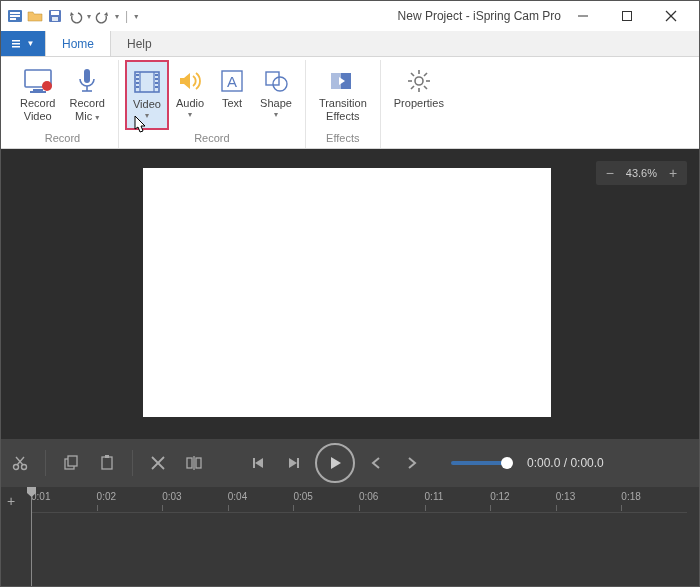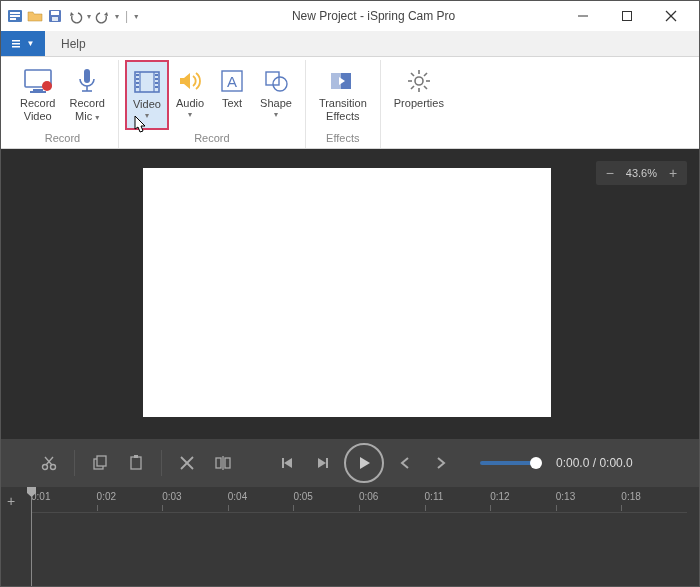--- a/index.html
+++ b/index.html
@@ -3,21 +3,21 @@
 <meta charset="utf-8">
 <style>
 * { box-sizing: border-box; margin: 0; padding: 0; font-family: "Segoe UI", Tahoma, sans-serif; }
 body { width: 700px; height: 587px; background: #fff; overflow: hidden; position: relative; border: 1px solid #555; }
 
 
 .titlebar { height: 30px; display: flex; align-items: center; padding: 0 6px; background: #fff; font-size: 12px; color: #333; }
 .titlebar .qat { display: flex; align-items: center; gap: 4px; margin-right: 8px; }
 .titlebar .qat svg { display: block; }
 .titlebar .sep { color: #aaa; margin: 0 2px; }
-.titlebar .title { flex: 1; text-align: center; padding-left: 8px; color: #444; margin-left: 32px; }
+.titlebar .title { flex: 1; text-align: right; padding-left: 8px; color: #444; margin-left: 32px; }
 .titlebar .winctl { display: flex; gap: 0; }
 .titlebar .winctl div { width: 44px; height: 30px; display: flex; align-items: center; justify-content: center; }
 
 
 .tabrow { height: 26px; display: flex; align-items: stretch; background: #f1f1f1; border-bottom: 1px solid #d6d6d6; font-size: 12px; }
 .filebtn { width: 44px; background: #2a6fbf; color: #fff; display: flex; align-items: center; justify-content: center; gap: 3px; }
 .tab { padding: 0 16px; display: flex; align-items: center; color: #555; border-right: 1px solid transparent; }
 .tab.active { background: #fff; color: #2a6fbf; border-left: 1px solid #d6d6d6; border-right: 1px solid #d6d6d6; }
 
 
@@ -32,21 +32,21 @@
 .dd { font-size: 8px; color: #777; }
 .group-label { font-size: 11px; color: #888; padding: 2px 0 4px 0; }
 
 
 .stage { height: 290px; background: #2d2d2d; position: relative; }
 .canvas { position: absolute; left: 142px; top: 19px; width: 408px; height: 249px; background: #fff; }
 .zoom { position: absolute; right: 12px; top: 12px; background: #3c3c3c; color: #ccc; display: flex; align-items: center; gap: 10px; font-size: 11px; padding: 4px 8px; border-radius: 2px; }
 .zoom .zbtn { color: #aaa; font-size: 14px; width: 12px; text-align: center; }
 
 
-.transport { height: 48px; background: #444; display: flex; align-items: center; padding: 0 33px; gap: 6px; }
+.transport { height: 48px; background: #444; display: flex; align-items: center; padding: 0 4px; gap: 6px; }
 .tbtn { width: 30px; height: 30px; display: flex; align-items: center; justify-content: center; color: #aaa; border-radius: 2px; }
 .tbtn.round { width: 30px; height: 30px; }
 .tbtn.play { width: 40px; height: 40px; border: 2px solid #aaa; border-radius: 50%; }
 .tsep { width: 1px; height: 26px; background: #555; margin: 0 4px; }
 .spacer { flex: 0 0 22px; }
 .progress { width: 56px; height: 4px; background: #3a6fad; position: relative; margin-left: 18px; border-radius: 2px; }
 .progress .knob { position: absolute; right: -6px; top: -4px; width: 12px; height: 12px; border-radius: 50%; background: #fff; }
 .time { color: #ddd; font-size: 12px; margin-left: 14px; }
 
 
@@ -128,20 +128,21 @@
 <div class="tabrow">
   <div class="filebtn">
     <svg width="12" height="10">
         <rect x="0" y="0" width="12" height="10" fill="none"></rect>
         <rect x="0" y="1" width="8" height="1.5" fill="#fff"></rect>
         <rect x="0" y="4" width="8" height="1.5" fill="#fff"></rect>
         <rect x="0" y="7" width="8" height="1.5" fill="#fff"></rect>
       </svg>
     <span style="font-size:8px">▼</span>
   </div>
+  <div class="tab active">Home</div>
   <div class="tab">Help</div>
 </div>
 
 <div class="ribbon">
   <div class="group">
     <div class="group-items">
       <div class="rbtn">
         <div class="ico">
           <svg width="30" height="28">
               <rect x="2" y="3" width="26" height="17" rx="1" fill="none" stroke="#5a7bbf" stroke-width="1.6"></rect>

